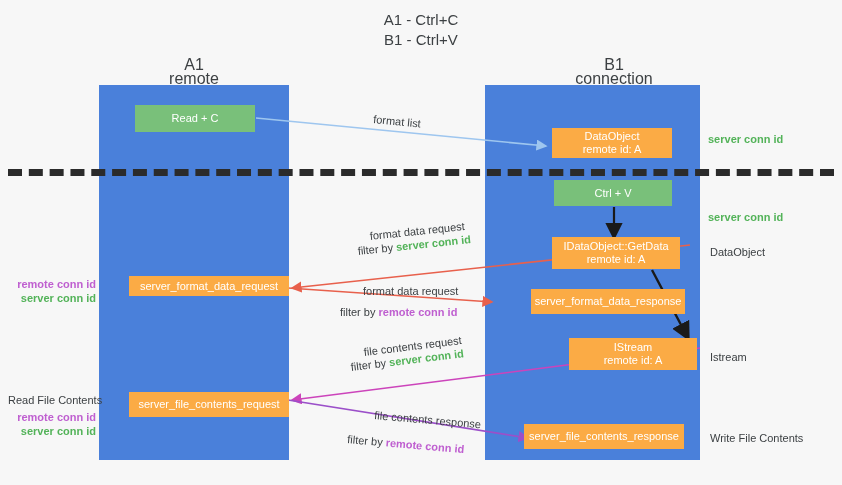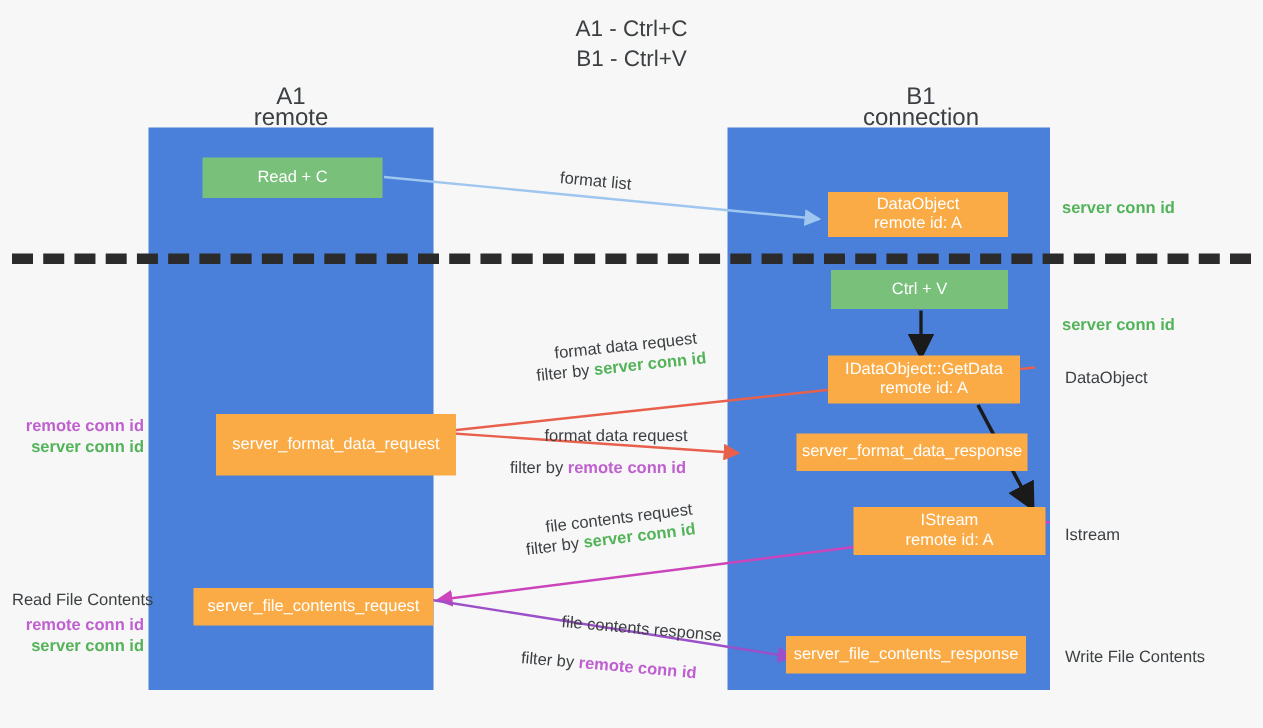--- a/index.html
+++ b/index.html
@@ -116,21 +116,21 @@
   <div class="box green" style="left:135px;top:105px;width:120px;height:27px;">Read + C</div>
 
   <div class="box orange" style="left:552px;top:128px;width:120px;height:30px;">DataObject
 remote id: A</div>
 
   <div class="box green" style="left:554px;top:180px;width:118px;height:26px;">Ctrl + V</div>
 
   <div class="box orange" style="left:552px;top:237px;width:128px;height:32px;">IDataObject::GetData
 remote id: A</div>
 
-  <div class="box orange" style="left:144px;top:276px;width:160px;height:41px;">server_format_data_request</div>
+  <div class="box orange" style="left:129px;top:276px;width:160px;height:20px;">server_format_data_request</div>
 
   <div class="box orange" style="left:492px;top:289px;width:154px;height:25px;margin-left:39px;">server_format_data_response</div>
 
   <div class="box orange" style="left:569px;top:338px;width:128px;height:32px;">IStream
 remote id: A</div>
 
   <div class="box orange" style="left:129px;top:392px;width:160px;height:25px;">server_file_contents_request</div>
 
   <div class="box orange" style="left:524px;top:424px;width:160px;height:25px;">server_file_contents_response</div>
 

